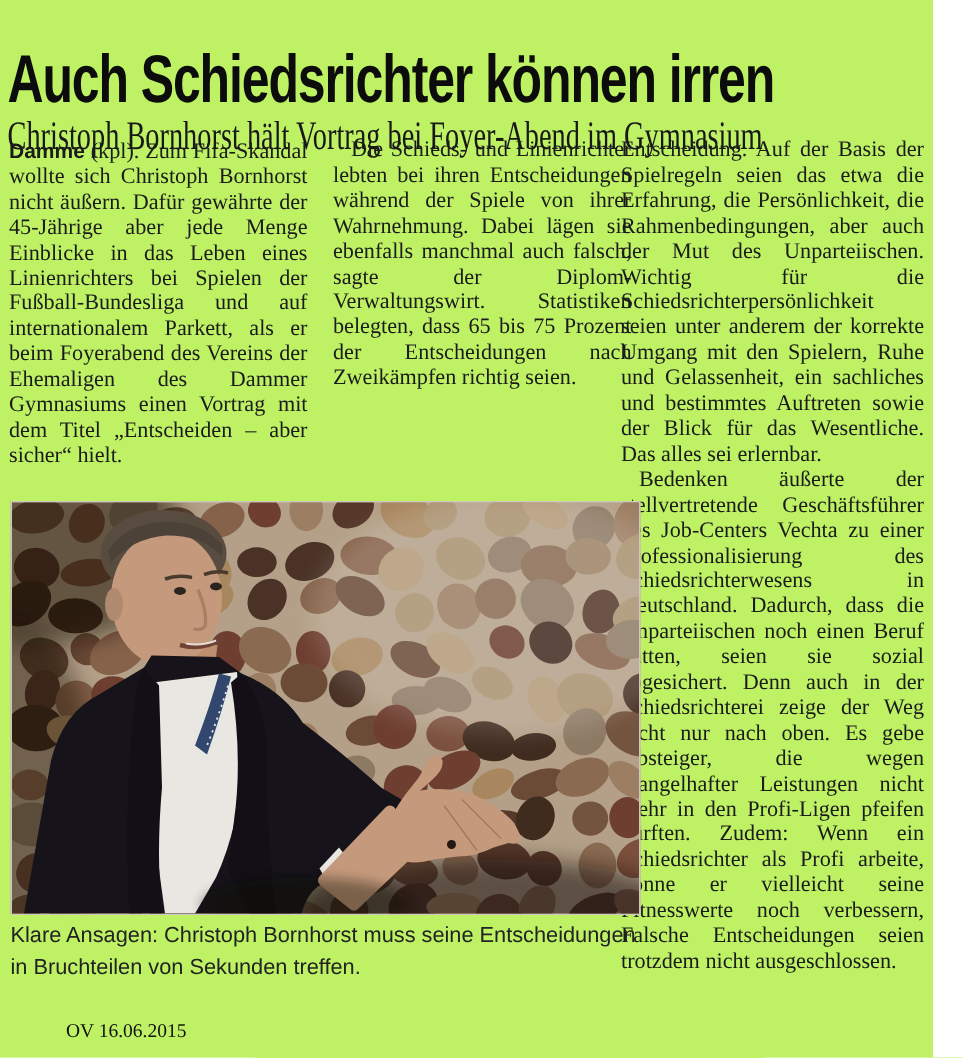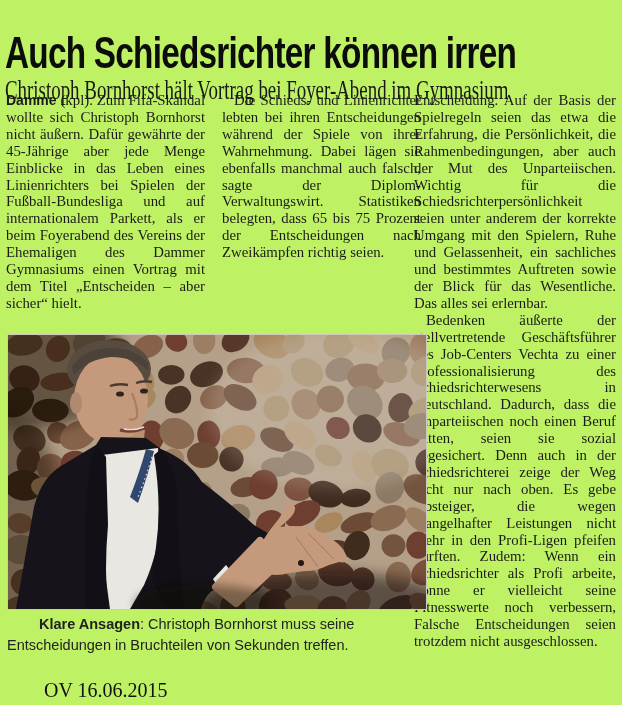--- a/index.html
+++ b/index.html
@@ -34,26 +34,26 @@
   .photo{
     position:absolute;left:7px;top:334px;width:418px;height:274px;
     border:1px solid #cfc8bc;box-sizing:content-box;background:#b4a088;
   }
   .photo svg{display:block;}
 
   .caption{
     position:absolute;left:7px;top:614px;width:420px;height:44px;
     font-family:"Liberation Sans",sans-serif;font-size:14.5px;line-height:21px;color:#222;
   }
-  .caption .cap-lead{font-weight:700;margin-left:32px;}
+  .caption .cap-lead{font-weight:400;}
   .caption .credit{position:absolute;right:0;bottom:2px;}
 
   .source-date{
     position:absolute;left:44px;top:679px;
-    font-family:"Liberation Serif",serif;font-size:20px;color:#111;
+    font-family:"Liberation Serif",serif;font-size:13px;color:#111;
   }
 
   .edge-rule{
     position:absolute;left:636px;top:88px;height:564px;width:0;
     border-left:2px dotted #c3c3c3;
   }
 </style>
 </head>
 <body>
 

